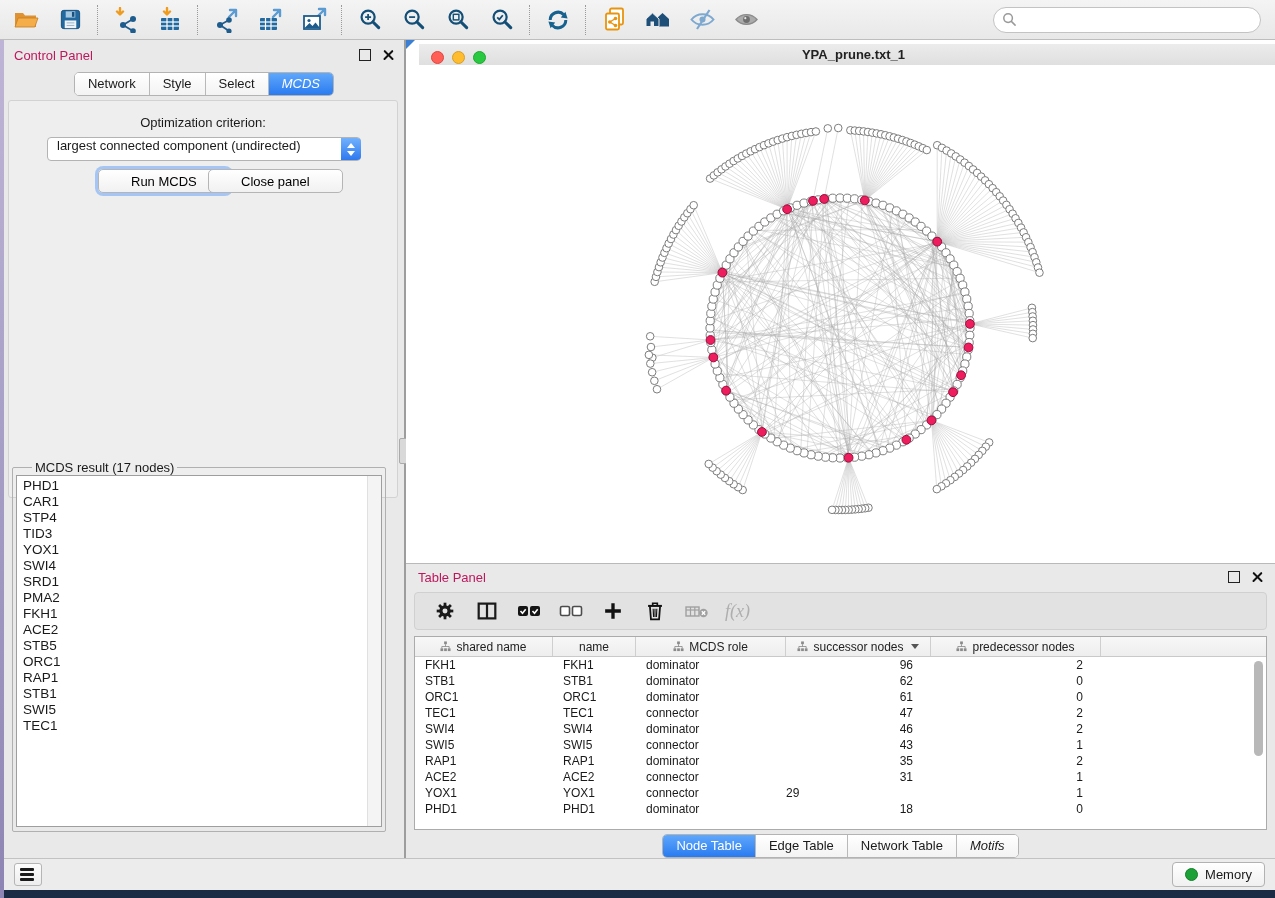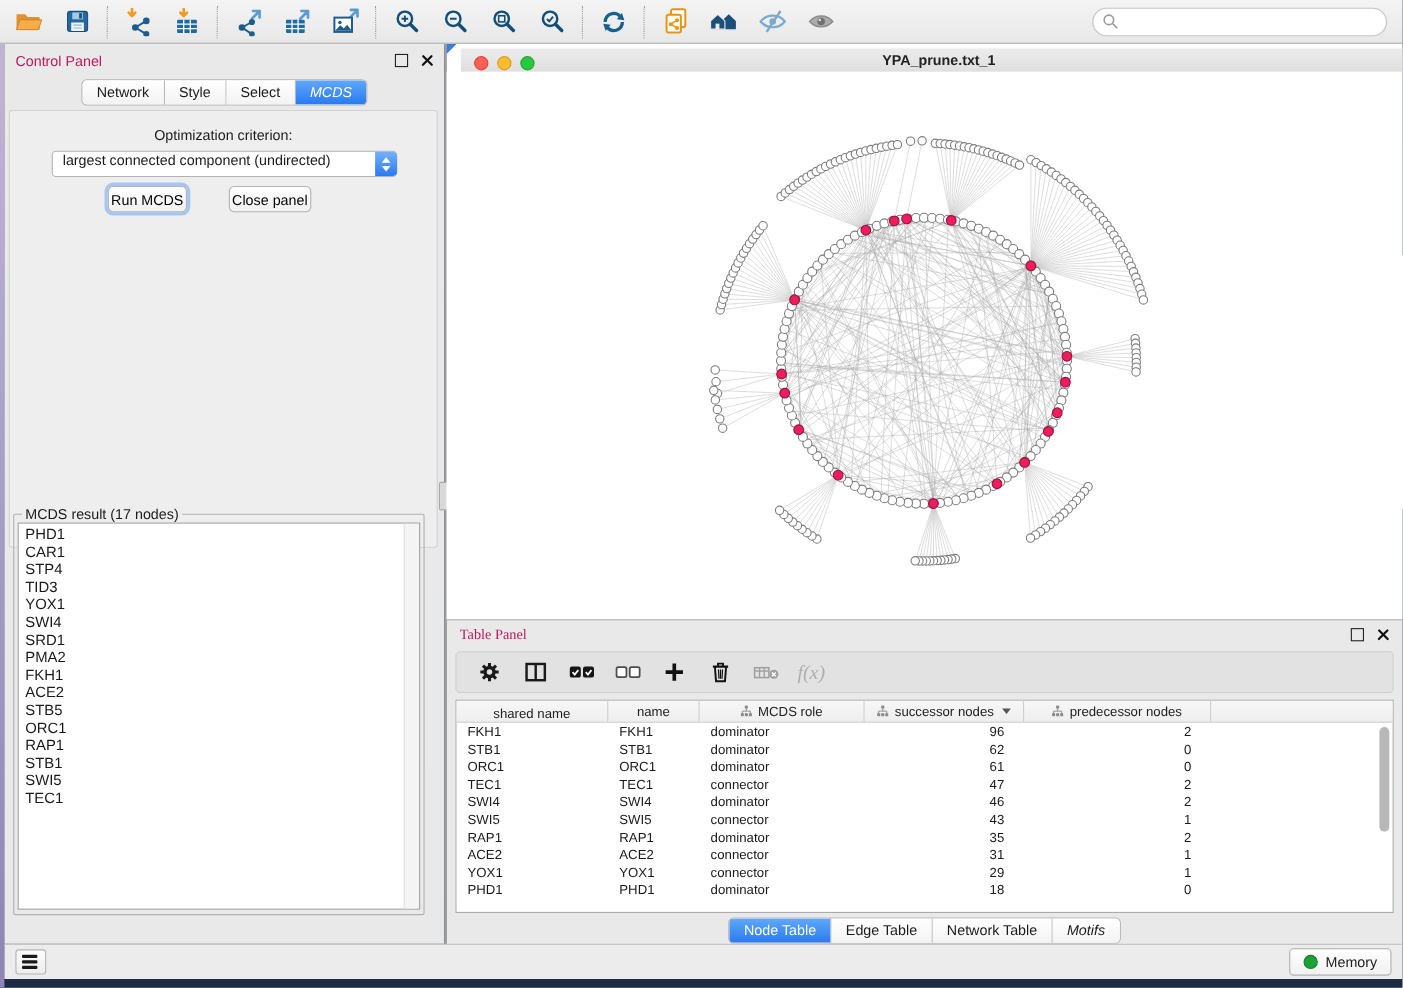--- a/index.html
+++ b/index.html
@@ -34,46 +34,46 @@
   #control-tabs{left:0;top:32px;width:100%;display:flex;justify-content:center;}
   #cp-inner{left:4px;top:60px;width:388px;height:396px;background:#eeeeee;border:1px solid #d2d2d2;border-radius:3px;}
   #opt-label{top:14px;width:100%;text-align:center;font-size:13px;}
   #criterion{left:38px;top:36px;width:312px;height:22px;background:#fff;border:1px solid #b3b3b3;border-radius:4px;
              display:flex;align-items:flex-start;font-size:13px;}
   #criterion .val{padding-left:9px;flex:1;}
   #stepper{width:20px;height:22px;margin-right:-1px;border-radius:0 4px 4px 0;background:linear-gradient(#71b1fc,#2d79ef);
            display:flex;flex-direction:column;align-items:center;justify-content:center;gap:3px;}
   .tri-up{width:0;height:0;border-left:4px solid transparent;border-right:4px solid transparent;border-bottom:5px solid #fff;}
   .tri-dn{width:0;height:0;border-left:4px solid transparent;border-right:4px solid transparent;border-top:5px solid #fff;}
-  .btn{height:24px;padding:0 2px;font-size:13px;background:linear-gradient(#ffffff,#f1f1f1);
+  .btn{height:24px;padding:0 32px;font-size:13px;background:linear-gradient(#ffffff,#f1f1f1);
        border:1px solid #b5b5b5;border-radius:5px;font-family:"Liberation Sans",sans-serif;}
   #run-btn{left:89px;top:68px;box-shadow:0 0 0 3px rgba(105,165,250,.55);}
   #close-btn{left:199px;top:68px;}
   #mcds-fieldset{left:8px;top:420px;width:374px;height:372px;border:1px solid #b0b0b0;border-radius:2px;
                  margin:0;padding:0 3px 3px 3px;box-sizing:border-box;background:transparent;}
-  #mcds-fieldset legend{font-size:13px;padding:0 3px;margin-left:4px;}
+  #mcds-fieldset legend{font-size:13px;padding:0 3px;margin-left:16px;}
   #mcds-listbox{width:100%;height:352px;background:#fff;border:1px solid #9e9e9e;box-sizing:border-box;position:relative;overflow:hidden;}
   #mcds-list{margin:0;padding:2px 0 0 6px;list-style:none;font-size:13.5px;line-height:16px;}
   #mcds-scroll{position:absolute;right:0;top:0;width:13px;height:100%;background:#f4f4f4;border-left:1px solid #e0e0e0;}
   
   #v-divider{left:404px;top:40px;width:2px;height:818px;background:#9d9d9d;}
   #v-handle{left:399px;top:438px;width:7px;height:24px;background:#d9d9d9;border:1px solid #aaa;border-radius:2px;}
   
   #network-panel{left:406px;top:40px;width:869px;height:523px;background:#fff;}
   #net-titlebar{left:13px;top:4px;width:100%;height:21px;background:linear-gradient(#ececec,#dfdfdf);
       border-bottom:1px solid #b7b7b7;display:flex;align-items:center;justify-content:center;}
   #net-title{font-size:13px;font-weight:bold;color:#222;}
   #traffic{position:absolute;left:12px;top:7px;display:flex;gap:8px;}
   .light{width:13px;height:13px;border-radius:50%;}
   #corner-tri{left:0;top:0;width:0;height:0;border-top:9px solid #3b7fd4;border-right:9px solid transparent;}
   #net-canvas{left:0;top:25px;width:869px;height:498px;background:#fff;overflow:hidden;}
   #graph-svg{position:absolute;left:0;top:0;}
   
   #table-panel{left:406px;top:563px;width:869px;height:295px;background:#e9e9e9;border-top:1px solid #b9b9b9;}
-  #tp-header{left:0;top:0;width:100%;height:26px;display:flex;align-items:center;padding:0 12px;box-sizing:border-box;font-family:Liberation Serif, serif;}
+  #tp-header{left:0;top:0;width:100%;height:26px;display:flex;align-items:center;padding:0 12px;box-sizing:border-box;}
   #tp-icons{margin-left:auto;display:flex;gap:12px;align-items:center;}
   #tp-toolbar{left:8px;top:28px;width:853px;height:38px;background:#e2e2e2;border:1px solid #d0d0d0;border-radius:4px;
               display:flex;align-items:center;padding-left:16px;box-sizing:border-box;gap:14px;}
   .tpbtn{width:28px;height:28px;display:flex;align-items:center;justify-content:center;}
   #fx-label{font-family:"Liberation Serif",serif;font-style:italic;font-size:18px;color:#aeaeae;}
   #node-table{left:8px;top:72px;width:853px;height:194px;background:#fff;border:1px solid #ababab;box-sizing:border-box;overflow:hidden;}
   #thead{display:flex;height:19px;background:linear-gradient(#f7f7f7,#eeeeee);border-bottom:1px solid #c9c9c9;}
   .th{display:flex;align-items:center;justify-content:center;gap:5px;font-size:12px;color:#222;
       border-right:1px solid #cfcfcf;box-sizing:border-box;overflow:hidden;}
   .tr{display:flex;height:16px;align-items:center;}
@@ -1088,21 +1088,21 @@
         <line x1="6.5" y1="9" x2="6.5" y2="18" stroke="#a0a0a0" stroke-width="1.2"></line>
         <line x1="10.8" y1="9" x2="10.8" y2="18" stroke="#a0a0a0" stroke-width="1.2"></line>
         <circle cx="19.5" cy="15" r="4.2" fill="#a0a0a0"></circle>
         <path d="M17.8 13.3 l3.4 3.4 M21.2 13.3 l-3.4 3.4" stroke="#fff" stroke-width="1.4"></path>
       </svg>
     </span>
     <span id="fx-label">f(x)</span>
   </div>
   <div id="node-table" class="abs">
     <div id="thead">
-        <div class="th" style="width: 138px; flex-direction: column;">
+        <div class="th" style="width: 138px;">
           <svg width="11" height="11" viewBox="0 0 12 12">
             <g fill="#8a8a8a">
               <rect x="4.5" y="0.5" width="3" height="3"></rect>
               <rect x="0.5" y="8" width="3" height="3"></rect>
               <rect x="4.5" y="8" width="3" height="3"></rect>
               <rect x="8.5" y="8" width="3" height="3"></rect>
             </g>
             <path d="M6 3.5 V6 M2 8 V6 H10 V8" fill="none" stroke="#8a8a8a" stroke-width="0.9"></path>
           </svg>
           <span>shared name</span>
@@ -1203,21 +1203,21 @@
           <div class="td" style="width: 138px; text-align: left; padding: 0px 0px 0px 10px;">ACE2</div>
           <div class="td" style="width: 83px; text-align: left; padding: 0px 0px 0px 10px;">ACE2</div>
           <div class="td" style="width: 150px; text-align: left; padding: 0px 0px 0px 10px;">connector</div>
           <div class="td" style="width: 145px; text-align: right; padding: 0px 18px 0px 0px;">31</div>
           <div class="td" style="width: 170px; text-align: right; padding: 0px 18px 0px 0px;">1</div>
         </div>
         <div class="tr">
           <div class="td" style="width: 138px; text-align: left; padding: 0px 0px 0px 10px;">YOX1</div>
           <div class="td" style="width: 83px; text-align: left; padding: 0px 0px 0px 10px;">YOX1</div>
           <div class="td" style="width: 150px; text-align: left; padding: 0px 0px 0px 10px;">connector</div>
-          <div class="td" style="width: 145px; text-align: right; padding: 0px 18px 0px 0px;">29</div>
+          <div class="td" style="width: 145px; padding: 0px 18px 0px 0px;">29</div>
           <div class="td" style="width: 170px; text-align: right; padding: 0px 18px 0px 0px;">1</div>
         </div>
         <div class="tr">
           <div class="td" style="width: 138px; text-align: left; padding: 0px 0px 0px 10px;">PHD1</div>
           <div class="td" style="width: 83px; text-align: left; padding: 0px 0px 0px 10px;">PHD1</div>
           <div class="td" style="width: 150px; text-align: left; padding: 0px 0px 0px 10px;">dominator</div>
           <div class="td" style="width: 145px; text-align: right; padding: 0px 18px 0px 0px;">18</div>
           <div class="td" style="width: 170px; text-align: right; padding: 0px 18px 0px 0px;">0</div>
         </div>
       </div>

